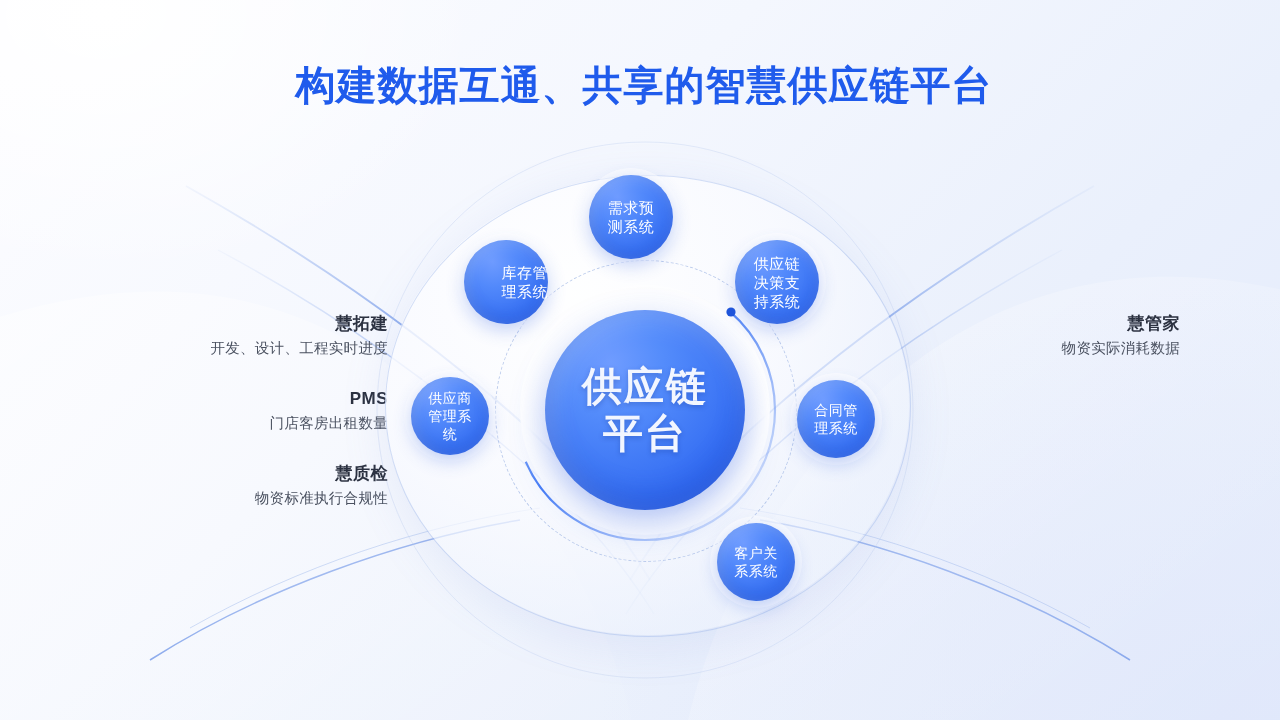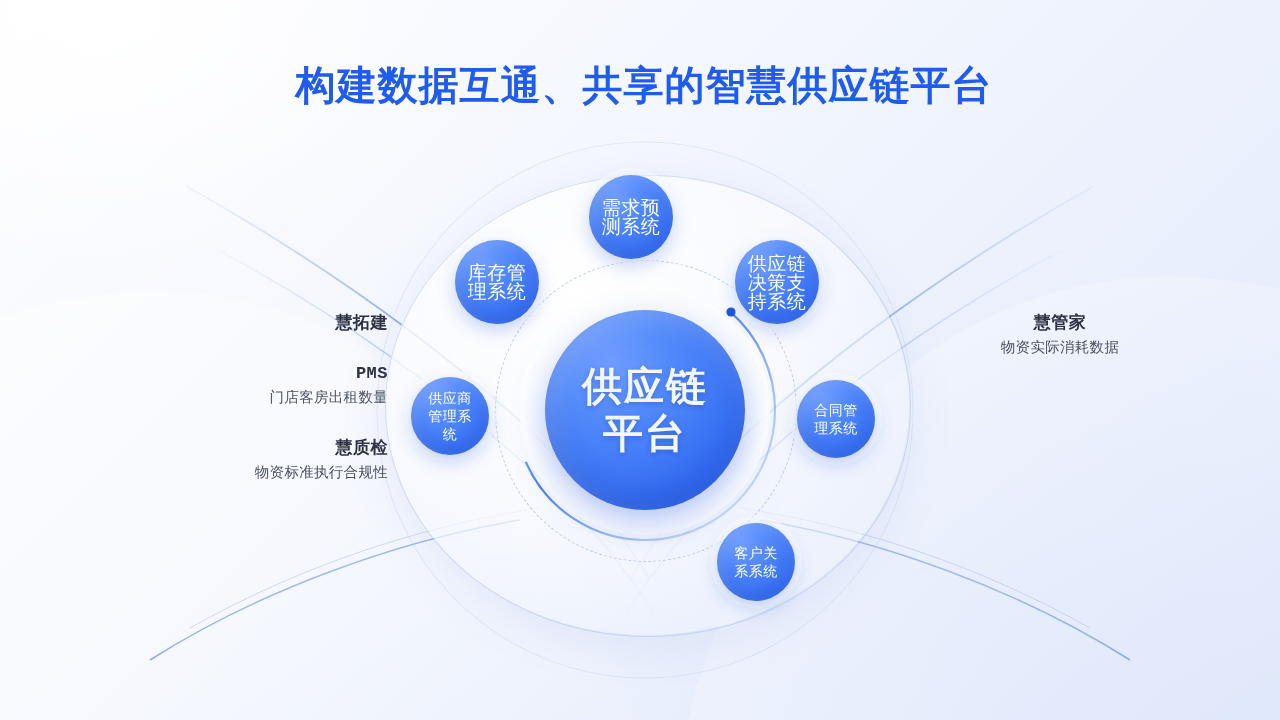--- a/index.html
+++ b/index.html
@@ -48,23 +48,23 @@
     white-space: nowrap;
   }
 
   
   .side-col {
     position: absolute;
     top: 312px;
     width: 240px;
   }
   #side-left  { left: 148px;  text-align: right; }
-  #side-right { left: 940px;  text-align: center;  }
-
-  .side-item { margin-bottom: 26px; font-family: Liberation Mono, monospace; }
+  #side-right { left: 940px;  text-align: right;  }
+
+  .side-item { margin-bottom: 26px; }
   .side-item:last-child { margin-bottom: 0; }
 
   .side-title {
     font-size: 17px;
     font-weight: bold;
     color: #2b3140;
     line-height: 24px;
     letter-spacing: .5px;
   }
   .side-desc {
@@ -177,31 +177,31 @@
     background:
       radial-gradient(circle at 34% 26%, #6e9bff 0%, #5289fb 30%, #3b74f4 64%, #2a61ee 100%);
     box-shadow:
       0 6px 18px rgba(52,100,225,0.30),
       0 0 0 7px rgba(255,255,255,0.55),
       inset 0 -6px 14px rgba(20,58,170,0.22),
       inset 3px 4px 14px rgba(255,255,255,0.24);
     letter-spacing: .5px;
     white-space: pre-line;
   }
-  .node-lg { width: 84px; height: 84px; font-size: 19px; line-height: 19px; }
+  .node-lg { width: 84px; height: 84px; font-size: 15px; line-height: 19px; }
   .node-md { width: 78px; height: 78px; font-size: 14px; line-height: 18px; }
 
   
   #node-0 { left: 224px; top:  20px; }   
   #node-1 { left: 370px; top:  85px; }   
   #node-2 { left: 432px; top: 225px; }   
   #node-3 { left: 352px; top: 368px; }   
   #node-4 { left: 137px; top: 368px; }   
   #node-5 { left:  46px; top: 222px; }   
-  #node-6 { left:  90px; top:  85px; }   
+  #node-6 { left:  99px; top:  85px; justify-content: flex-end; }   
 </style>
 </head>
 <body>
 
 <div id="slide">
 
   <svg id="bg-deco" viewBox="0 0 1280 720" preserveAspectRatio="none">
     <defs>
       <linearGradient id="swooshL" x1="0" y1="0" x2="1" y2="1">
         <stop offset="0%" stop-color="#9fb9ee" stop-opacity="0.10"></stop>
@@ -235,20 +235,21 @@
     <path d="M 1090 628 C 980 566 860 526 740 508" fill="none" stroke="#9cb6ea" stroke-width="1" opacity="0.45"></path>
 
     <circle cx="645" cy="410" r="268" fill="none" stroke="#b9cbee" stroke-width="1" opacity="0.35"></circle>
   </svg>
 
   <div id="title">构建数据互通、共享的智慧供应链平台</div>
 
   <div id="side-left" class="side-col">
     <div class="side-item">
       <div class="side-title">慧拓建</div>
+      <div class="side-desc">开发、设计、工程实时进度</div>
     </div>
     <div class="side-item">
       <div class="side-title">PMS</div>
       <div class="side-desc">门店客房出租数量</div>
     </div>
     <div class="side-item">
       <div class="side-title">慧质检</div>
       <div class="side-desc">物资标准执行合规性</div>
     </div>
   </div>

